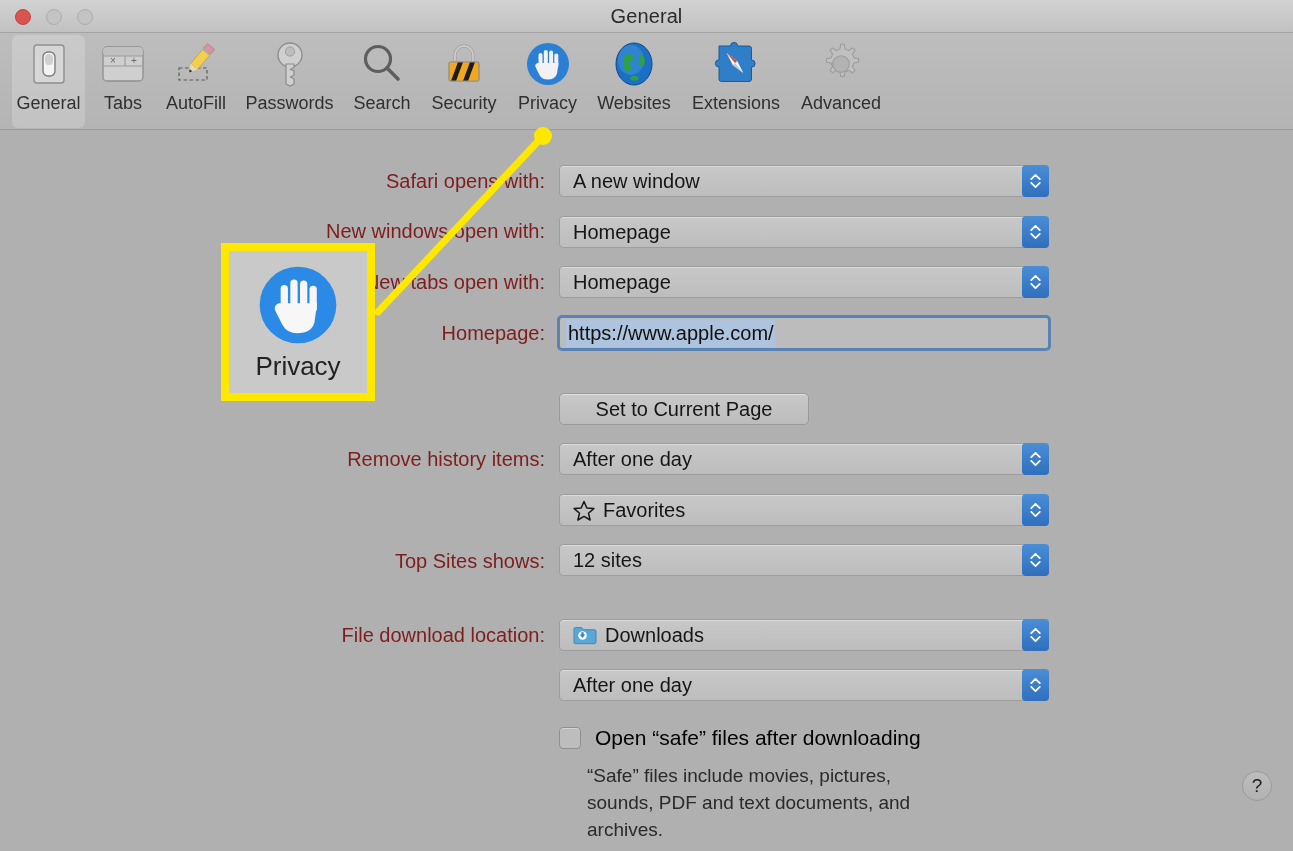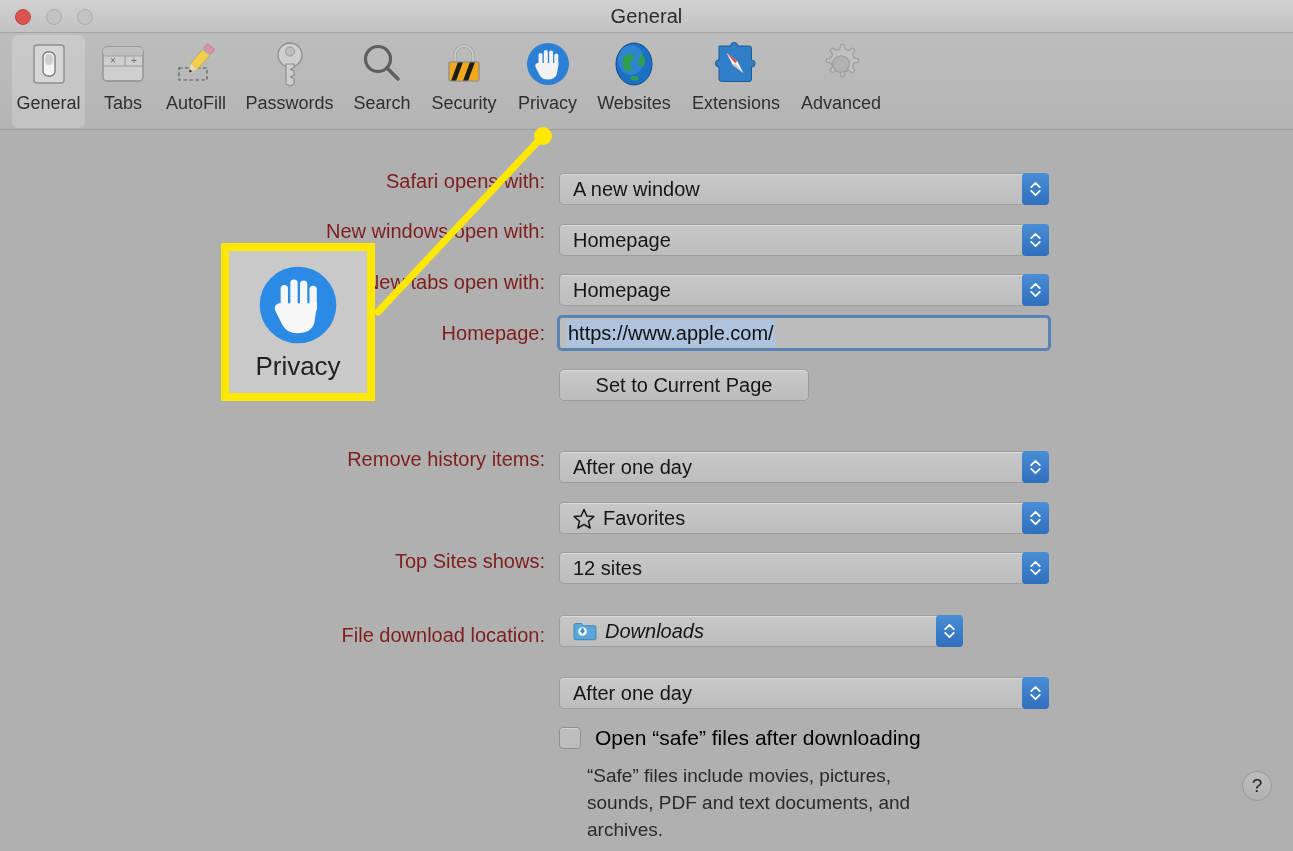--- a/index.html
+++ b/index.html
@@ -83,21 +83,20 @@
     position: absolute;
     height: 32px;
     background: linear-gradient(to bottom, #c8c8c8 0%, #bdbdbd 100%);
     border: 1px solid #9d9d9d;
     border-radius: 4px;
     display: flex; align-items: center;
     padding-left: 13px;
     font-size: 20px; color: #161616;
     box-shadow: 0 1px 0 rgba(255,255,255,0.35) inset;
     white-space: nowrap;
-    margin-top: 8px;
   }
   .popup .arrows {
     position: absolute; right: -1px; top: -1px;
     width: 27px; height: 32px;
     background: linear-gradient(to bottom, #4a8ed6 0%, #2f6fbd 100%);
     border-radius: 4px;
     display: flex; flex-direction: column;
     align-items: center; justify-content: center;
     gap: 2px;
   }
@@ -123,20 +122,21 @@
   
   .pushbtn {
     position: absolute;
     height: 32px;
     background: linear-gradient(to bottom, #c9c9c9 0%, #bcbcbc 100%);
     border: 1px solid #9a9a9a;
     border-radius: 5px;
     display: flex; align-items: center; justify-content: center;
     font-size: 20px; color: #161616;
     box-shadow: 0 1px 0 rgba(255,255,255,0.4) inset;
+    margin-top: 24px;
   }
 
   
   .checkrow { position: absolute; display: flex; align-items: center; }
   .checkbox {
     width: 22px; height: 22px;
     background: #bdbdbd;
     border: 1px solid #909090;
     border-radius: 4px;
     box-shadow: 0 1px 0 rgba(255,255,255,0.35) inset;
@@ -415,21 +415,21 @@
         <svg class="chev" viewBox="0 0 12 7">
             <polyline points="1,6 6,1 11,6" fill="none" stroke="#ffffff" stroke-width="2" stroke-linecap="round" stroke-linejoin="round"></polyline>
           </svg>
         <svg class="chev" viewBox="0 0 12 7">
             <polyline points="1,1 6,6 11,1" fill="none" stroke="#ffffff" stroke-width="2" stroke-linecap="round" stroke-linejoin="round"></polyline>
           </svg>
       </span>
     </div>
 
     <div class="row-label" style="left:200px; top:494px; width:345px;">File download location:</div>
-    <div class="popup" style="left:559px; top:477px; width:404px;font-style:italic;">
+    <div class="popup" style="left:559px; top:489px; width:490px;">
       <span class="popup-inner-icon">
         <svg width="24" height="20" viewBox="0 0 24 20">
           <path d="M1 4 a1.5 1.5 0 0 1 1.5-1.5 h6 l2 2.2 h11 a1.5 1.5 0 0 1 1.5 1.5 v11 a1.5 1.5 0 0 1 -1.5 1.5 h-19 A1.5 1.5 0 0 1 1 17 Z" fill="#59a6d8" stroke="#3e84b4" stroke-width=".9"></path>
           <circle cx="9.5" cy="10.5" r="4.3" fill="#ffffff"></circle>
           <polygon points="9.5,13 6.8,9.6 12.2,9.6" fill="#2e7fbe"></polygon>
           <rect x="8.4" y="7.2" width="2.2" height="2.8" fill="#2e7fbe"></rect>
         </svg>
       </span>
       <span>Downloads</span>
       <span class="arrows">

